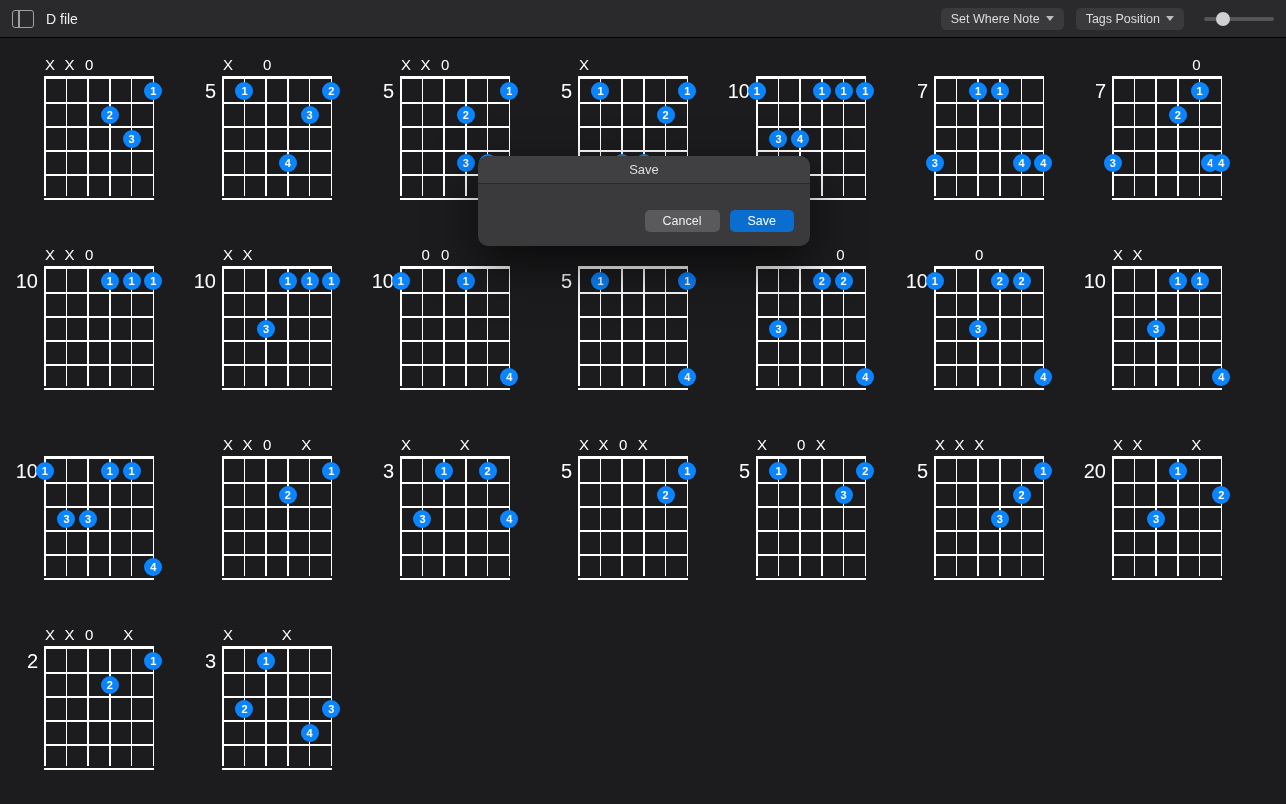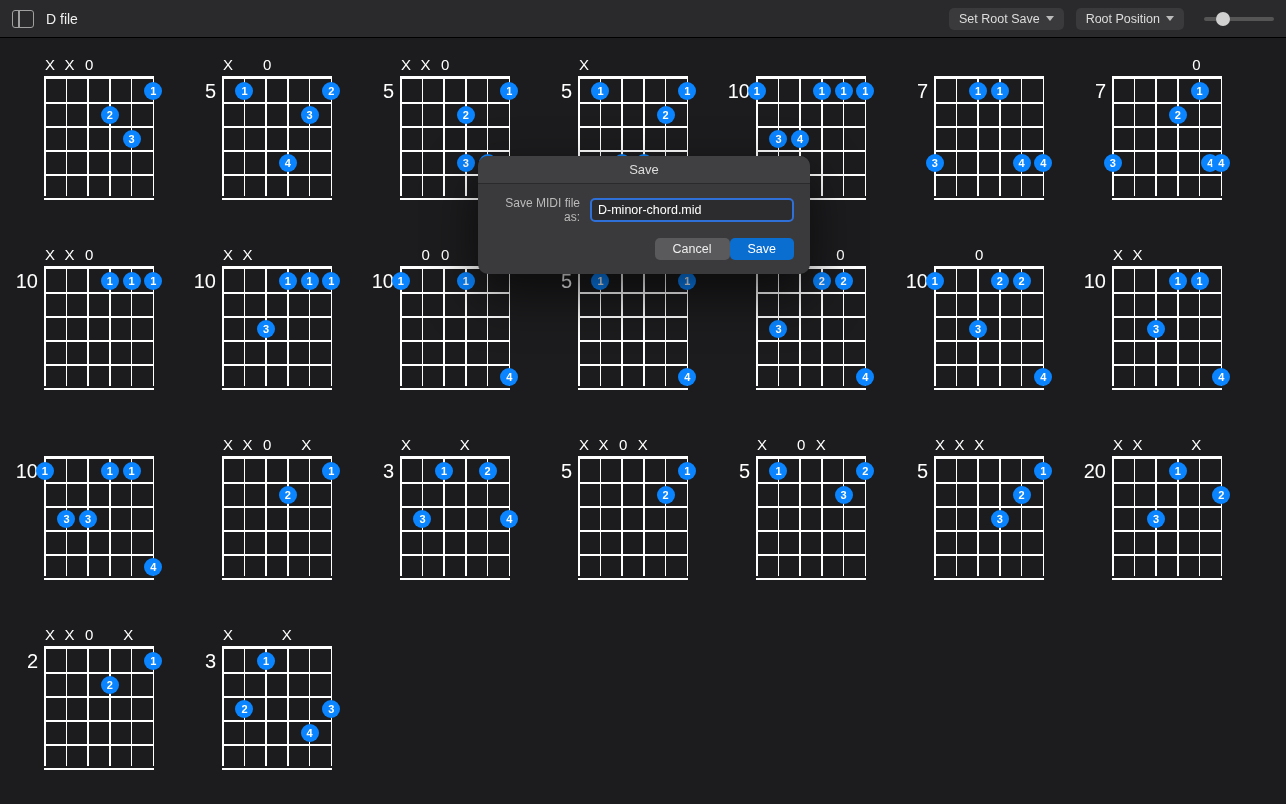--- a/index.html
+++ b/index.html
@@ -233,20 +233,21 @@
     width: 22px; height: 22px;
     background: #4a4a4c;
     border-radius: 5px;
     display: flex;
     align-items: center;
     justify-content: center;
   }
   .dialog-buttons {
     display: flex;
     justify-content: flex-end;
+    gap: 10px;
     margin-top: 14px;
     align-items: flex-end;
   }
   .btn {
     padding: 4px 18px;
     border-radius: 5px;
     font-size: 12.5px;
     cursor: pointer;
     border: none;
   }
@@ -254,25 +255,25 @@
   .btn-save { background: #0a6ed1; color: #fff; }
 </style>
 </head>
 <body>
 
 <div class="toolbar">
   <div class="sidebar-toggle"></div>
   <div class="title">D file</div>
   <div class="toolbar-spacer"></div>
   <div class="pill-btn">
-    <span>Set Root Save</span>
+    <span>Set Where Note</span>
     <span class="chev"></span>
   </div>
   <div class="pill-btn">
-    <span>Root Position</span>
+    <span>Tags Position</span>
     <span class="chev"></span>
   </div>
   <div class="slider">
     <div class="slider-knob"></div>
   </div>
 </div>
 
 <div class="grid" id="chord-grid">
     <div class="chord">
       <div class="fret-label hidden"></div>
@@ -957,22 +958,18 @@
           <div class="dot" style="left: 109.25px; top: 60px;">3</div>
           <div class="dot" style="left: 87.55px; top: 84px;">4</div>
         </div>
       </div>
     </div>
   </div>
 
 <div class="dialog">
   <div class="dialog-header">Save</div>
   <div class="dialog-body">
-    <div class="form-row">
-      <div class="form-label">Save MIDI file as:</div>
-      <input class="text-input" value="D-minor-chord.mid" style="">
-    </div>
     <div class="dialog-buttons">
       <button class="btn btn-cancel">Cancel</button>
       <button class="btn btn-save">Save</button>
     </div>
   </div>
 </div>
 
 </body></html>

